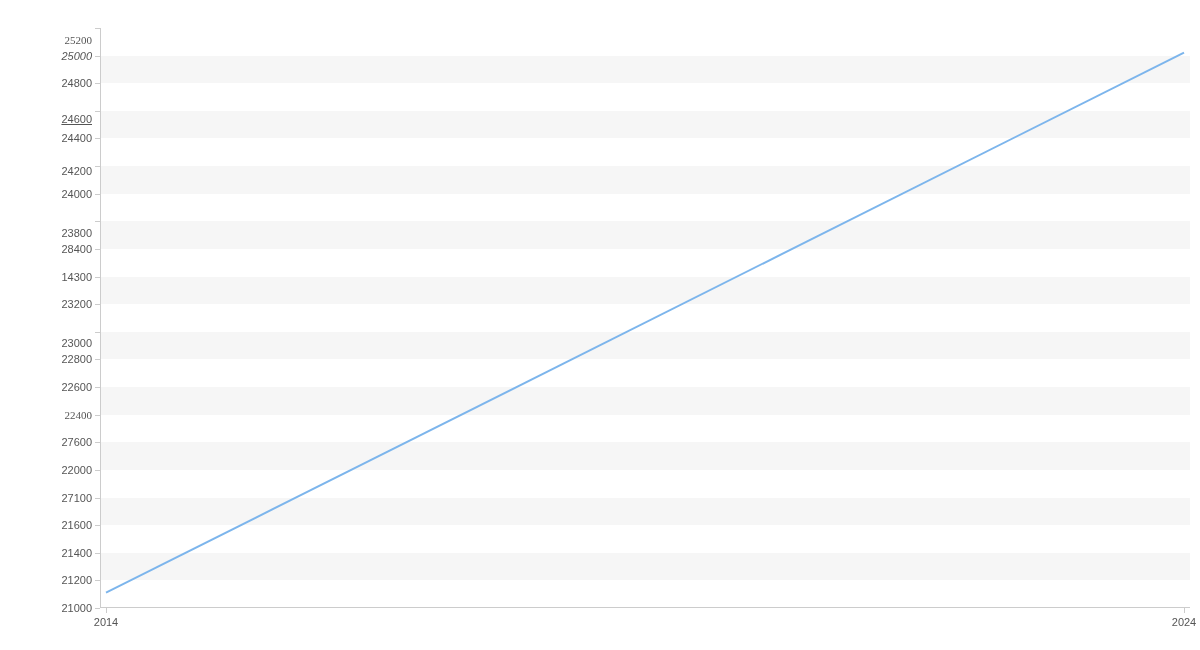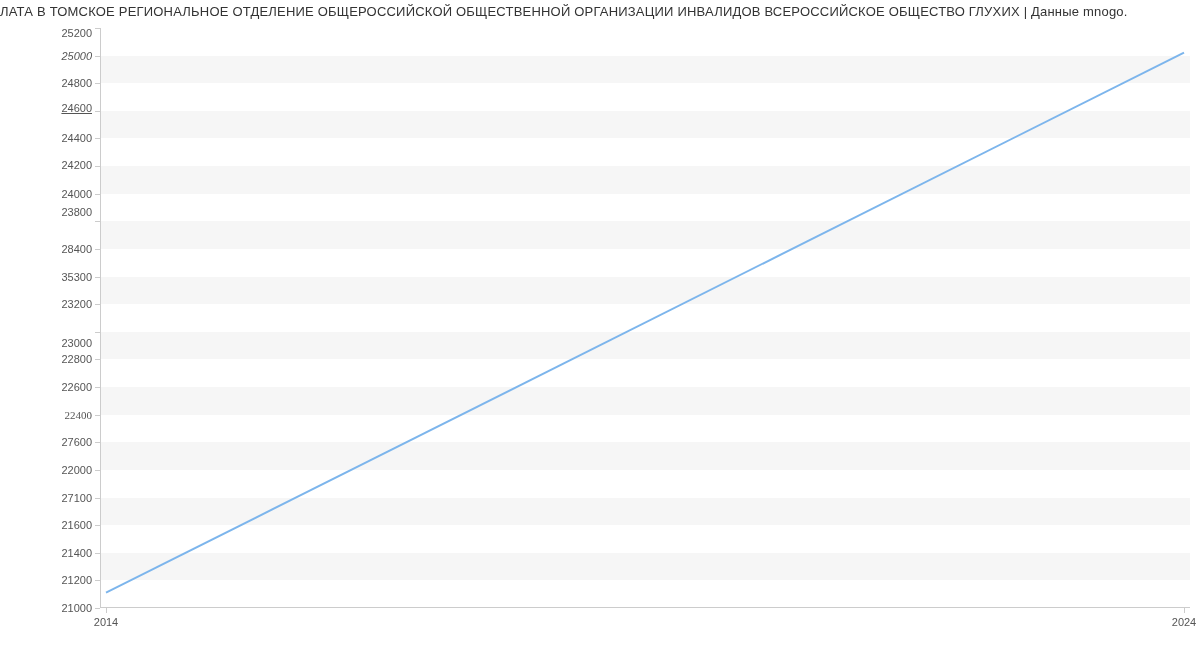--- a/index.html
+++ b/index.html
@@ -98,21 +98,20 @@
       fill: none;
       stroke: #7cb5ec;
       stroke-width: 2;
       stroke-linejoin: round;
     }
   </style>
 </head>
 <body>
 
 <div class="chart-container">
-  <div class="chart-title">ЛАТА В ТОМСКОЕ РЕГИОНАЛЬНОЕ ОТДЕЛЕНИЕ ОБЩЕРОССИЙСКОЙ ОБЩЕСТВЕННОЙ ОРГАНИЗАЦИИ ИНВАЛИДОВ  ВСЕРОССИЙСКОЕ ОБЩЕСТВО ГЛУХИХ | Данные mnogo.</div>
   <div class="plot-area">
     <div id="grid-bands">
         <div class="grid-band" style="top: 524.762px; height: 27.619px;"></div>
         <div class="grid-band" style="top: 469.524px; height: 27.619px;"></div>
         <div class="grid-band" style="top: 414.286px; height: 27.619px;"></div>
         <div class="grid-band" style="top: 359.048px; height: 27.619px;"></div>
         <div class="grid-band" style="top: 303.81px; height: 27.619px;"></div>
         <div class="grid-band" style="top: 248.571px; height: 27.619px;"></div>
         <div class="grid-band" style="top: 193.333px; height: 27.619px;"></div>
         <div class="grid-band" style="top: 138.095px; height: 27.619px;"></div>
@@ -139,39 +138,39 @@
         <div class="y-tick" style="top: 386.667px; font-family: Liberation Serif, serif;">22400</div>
         <div class="y-tick-mark" style="top: 386.667px;"></div>
         <div class="y-tick" style="top: 359.048px;">22600</div>
         <div class="y-tick-mark" style="top: 359.048px;"></div>
         <div class="y-tick" style="top: 331.429px;">22800</div>
         <div class="y-tick-mark" style="top: 331.429px;"></div>
         <div class="y-tick" style="top: 315px;">23000</div>
         <div class="y-tick-mark" style="top: 303.81px;"></div>
         <div class="y-tick" style="top: 276.19px;">23200</div>
         <div class="y-tick-mark" style="top: 276.19px;"></div>
-        <div class="y-tick" style="top: 248.571px;">35300</div>
+        <div class="y-tick" style="top: 248.571px;">14300</div>
         <div class="y-tick-mark" style="top: 248.571px;"></div>
         <div class="y-tick" style="top: 220.952px;">28400</div>
         <div class="y-tick-mark" style="top: 220.952px;"></div>
-        <div class="y-tick" style="top: 184px;">23800</div>
+        <div class="y-tick" style="top: 205px;">23800</div>
         <div class="y-tick-mark" style="top: 193.333px;"></div>
         <div class="y-tick" style="top: 165.714px;">24000</div>
         <div class="y-tick-mark" style="top: 165.714px;"></div>
-        <div class="y-tick" style="top: 137px;">24200</div>
+        <div class="y-tick" style="top: 143px;">24200</div>
         <div class="y-tick-mark" style="top: 138.095px;"></div>
         <div class="y-tick" style="top: 110.476px;">24400</div>
         <div class="y-tick-mark" style="top: 110.476px;"></div>
-        <div class="y-tick" style="top: 80px; text-decoration: underline;">24600</div>
+        <div class="y-tick" style="top: 91px; text-decoration: underline;">24600</div>
         <div class="y-tick-mark" style="top: 82.8571px;"></div>
         <div class="y-tick" style="top: 55.2381px;">24800</div>
         <div class="y-tick-mark" style="top: 55.2381px;"></div>
         <div class="y-tick" style="top: 27.619px; font-style: italic;">25000</div>
         <div class="y-tick-mark" style="top: 27.619px;"></div>
-        <div class="y-tick" style="top: 5px;">25200</div>
+        <div class="y-tick" style="top: 12px; font-family: Liberation Serif, serif;">25200</div>
         <div class="y-tick-mark" style="top: 0px;"></div>
       </div>
     <div id="x-ticks">
         <div class="x-tick" style="left: 6px;">2014</div>
         <div class="x-tick-mark" style="left: 6px;"></div>
         <div class="x-tick" style="left: 1084px;">2024</div>
         <div class="x-tick-mark" style="left: 1084px;"></div>
       </div>
     <svg class="line-svg" viewBox="0 0 1090 580" preserveAspectRatio="none">
       <path class="data-line" id="data-line" d="M6 564.6714285714286 L1084 24.58095238095234"></path>

